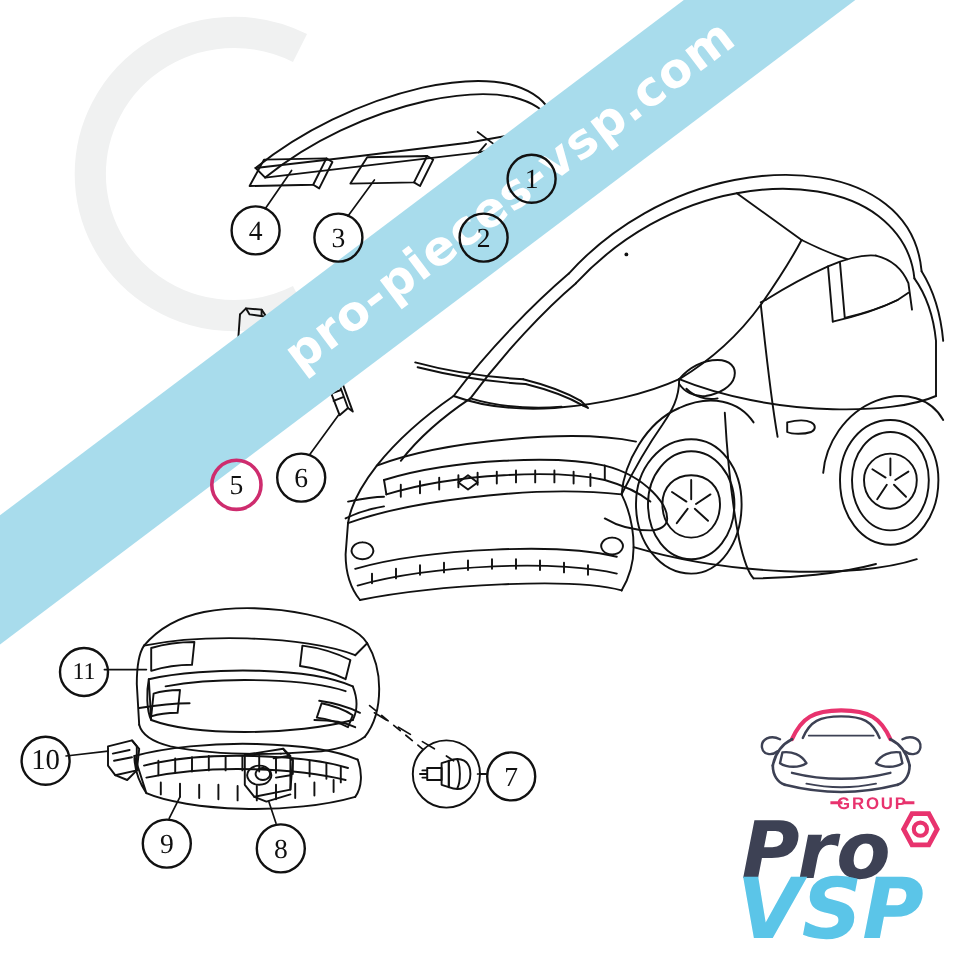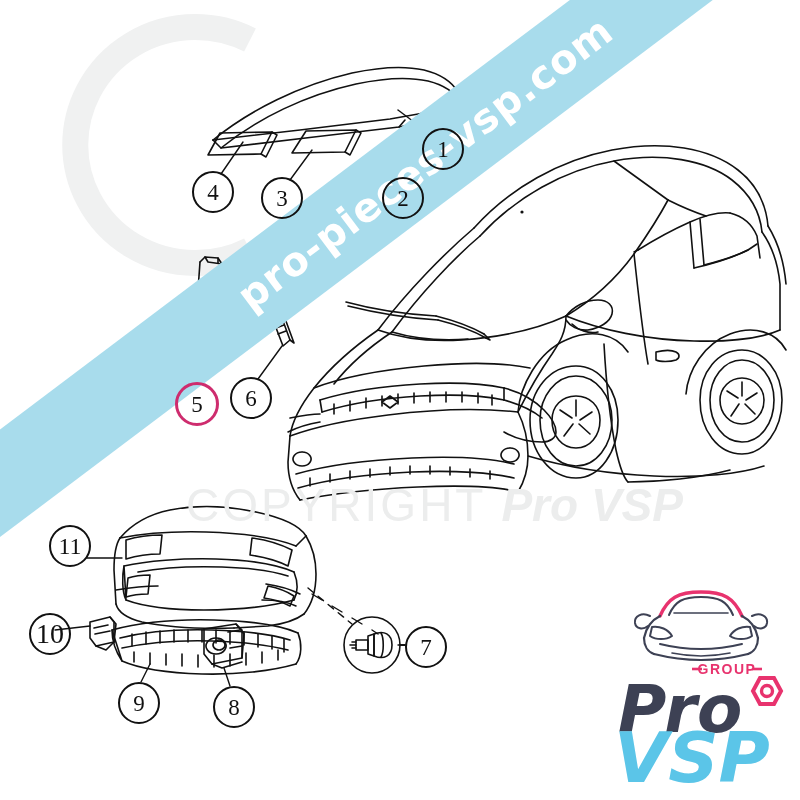--- a/index.html
+++ b/index.html
@@ -372,23 +372,20 @@
       <path d="M196 382 L196 356" stroke-linecap="round"></path>
       <path d="M196 344 L204 362 L188 362 Z" stroke="none"></path>
     </g>
   </svg>
 
   <div class="wm-band" style="transform: rotate(-37deg);">
     <div class="wm-band-bg" style="background: rgb(168, 220, 236);"></div>
     <span class="wm-band-text" style="color: rgb(255, 255, 255);">pro-pieces-vsp.com</span>
   </div>
 
-  <div class="wm-copy" style="color: rgb(236, 237, 237);">
-    <span>COPYRIGHT </span><span class="cw-italic">Pro VSP</span>
-  </div>
 
   <div class="layer" id="callout-layer">
       <div class="callout black" style="left: 422px; top: 128px; width: 38px; height: 38px; font-size: 23px;">
         <span>1</span>
       </div>
       <div class="callout black" style="left: 382px; top: 177px; width: 38px; height: 38px; font-size: 23px;">
         <span>2</span>
       </div>
       <div class="callout black" style="left: 261px; top: 177px; width: 38px; height: 38px; font-size: 23px;">
         <span>3</span>
@@ -404,24 +401,24 @@
       </div>
       <div class="callout black" style="left: 405px; top: 626px; width: 38px; height: 38px; font-size: 23px;">
         <span>7</span>
       </div>
       <div class="callout black" style="left: 213px; top: 686px; width: 38px; height: 38px; font-size: 23px;">
         <span>8</span>
       </div>
       <div class="callout black" style="left: 118px; top: 682px; width: 38px; height: 38px; font-size: 23px;">
         <span>9</span>
       </div>
-      <div class="callout black" style="left: 29px; top: 613px; width: 38px; height: 38px; font-size: 28px;">
+      <div class="callout black" style="left: 17px; top: 613px; width: 38px; height: 38px; font-size: 24px;">
         <span>10</span>
       </div>
-      <div class="callout black" style="left: 49px; top: 525px; width: 38px; height: 38px; font-size: 24px;">
+      <div class="callout black" style="left: 49px; top: 539px; width: 38px; height: 38px; font-size: 20px;">
         <span>11</span>
       </div>
     </div>
 
   <div class="logo">
 
     <svg class="logo-mark" viewBox="0 0 150 78">
       <g fill="none" stroke-linecap="round" stroke-linejoin="round">
 
         <path d="M34 30 C42 12 52 6 75 6 C98 6 108 12 116 30" stroke="#E8336E" stroke-width="3.4"></path>

